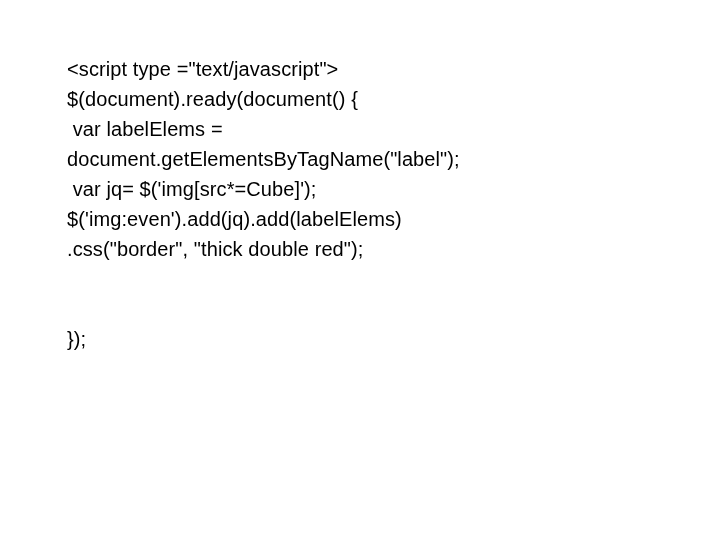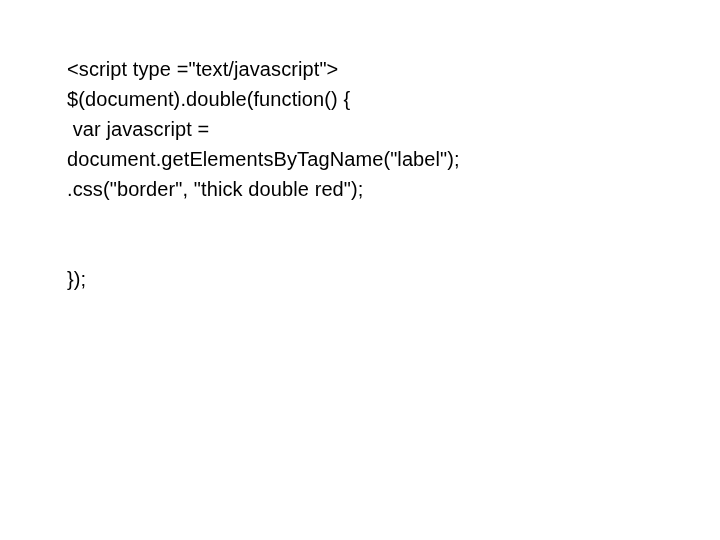--- a/index.html
+++ b/index.html
@@ -21,20 +21,22 @@
     white-space: pre;
     letter-spacing: 0.1px;
   }
   .indent-none { padding-left: 0; }
 </style>
 </head>
 <body>
 
 <div class="page">
   <div class="code-line indent-none">&lt;script type ="text/javascript"&gt;</div>
-  <div class="code-line indent-none">$(document).double(function() {</div>
-  <div class="code-line indent-none"> var javascript =</div>
+  <div class="code-line indent-none">$(document).ready(document() {</div>
+  <div class="code-line indent-none"> var labelElems =</div>
   <div class="code-line indent-none">document.getElementsByTagName("label");</div>
+  <div class="code-line indent-none"> var jq= $('img[src*=Cube]');</div>
+  <div class="code-line indent-none">$('img:even').add(jq).add(labelElems)</div>
   <div class="code-line indent-none">.css("border", "thick double red");</div>
   <div class="code-line">&nbsp;</div>
   <div class="code-line">&nbsp;</div>
   <div class="code-line indent-none">});</div>
 </div>
 
 </body></html>

